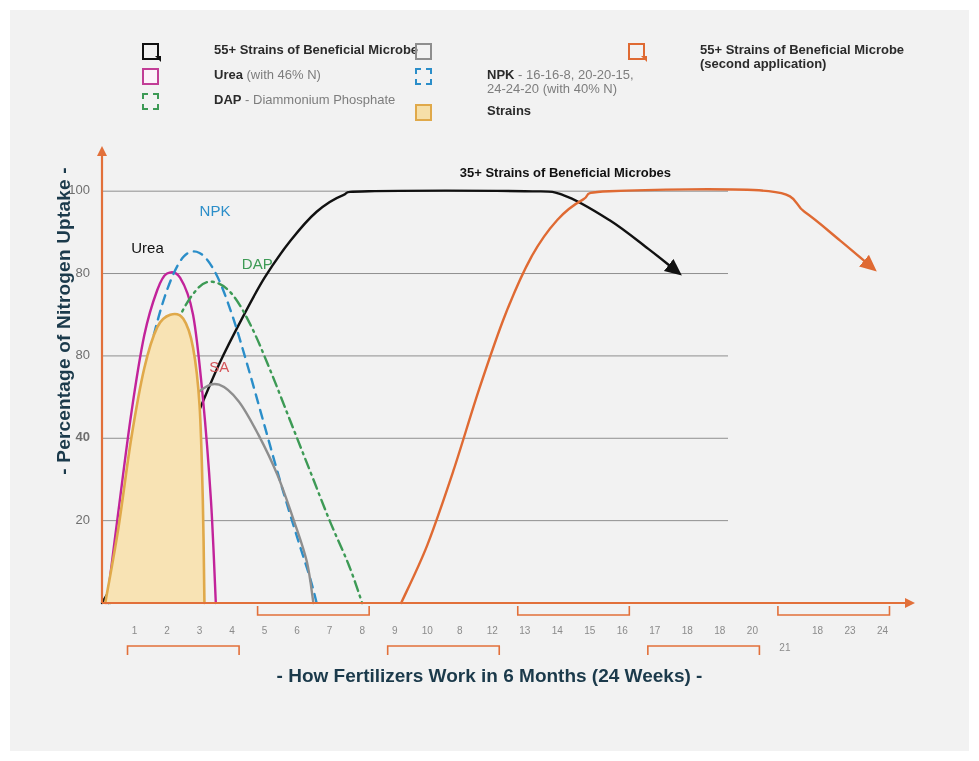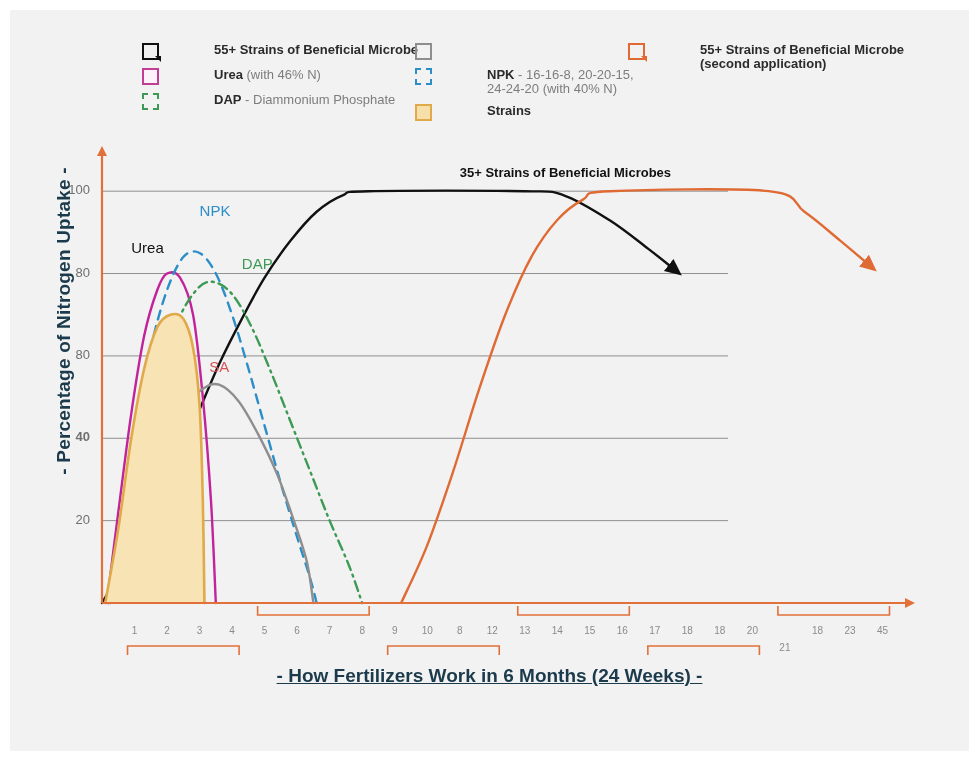--- a/index.html
+++ b/index.html
@@ -85,21 +85,20 @@
     position:absolute;
     font-size:10px; color:#8b8b8b;
     text-align:center; width:20px;
   }
   #title{
     position:absolute;
     left:0; top:655px; width:959px;
     text-align:center;
     font-size:19px; font-weight:bold;
     color:#1b3a4b;
-    text-decoration:underline;
   }
   .curve-label{ position:absolute; font-size:14px; }
 </style>
 </head>
 <body>
 
 <div id="canvas">
 
   <div id="legend">
     <div class="legend-col" id="legend-col-1">
@@ -208,21 +207,21 @@
         <div class="xnum" style="left: 537.28px; top: 615px;">14</div>
         <div class="xnum" style="left: 569.8px; top: 615px;">15</div>
         <div class="xnum" style="left: 602.32px; top: 615px;">16</div>
         <div class="xnum" style="left: 634.84px; top: 615px;">17</div>
         <div class="xnum" style="left: 667.36px; top: 615px;">18</div>
         <div class="xnum" style="left: 699.88px; top: 615px;">18</div>
         <div class="xnum" style="left: 732.4px; top: 615px;">20</div>
         <div class="xnum" style="left: 764.92px; top: 632px;">21</div>
         <div class="xnum" style="left: 797.44px; top: 615px;">18</div>
         <div class="xnum" style="left: 829.96px; top: 615px;">23</div>
-        <div class="xnum" style="left: 862.48px; top: 615px;">45</div>
+        <div class="xnum" style="left: 862.48px; top: 615px;">24</div>
       </div>
     <div id="curvelabels">
         <div class="curve-label" style="left: 449.72px; top: 154.709px; color: rgb(17, 17, 17); font-weight: bold; font-size: 13px;">35+ Strains of Beneficial Microbes</div>
         <div class="curve-label" style="left: 121.268px; top: 228.836px; color: rgb(17, 17, 17); font-weight: normal; font-size: 15px;">Urea</div>
         <div class="curve-label" style="left: 189.56px; top: 191.773px; color: rgb(43, 142, 201); font-weight: normal; font-size: 15px;">NPK</div>
         <div class="curve-label" style="left: 231.836px; top: 245.309px; color: rgb(61, 154, 85); font-weight: normal; font-size: 15px;">DAP</div>
         <div class="curve-label" style="left: 199.316px; top: 348.264px; color: rgb(212, 85, 90); font-weight: normal; font-size: 15px;">SA</div>
       </div>
 
     <div id="title">- How Fertilizers Work in 6 Months (24 Weeks) -</div>

